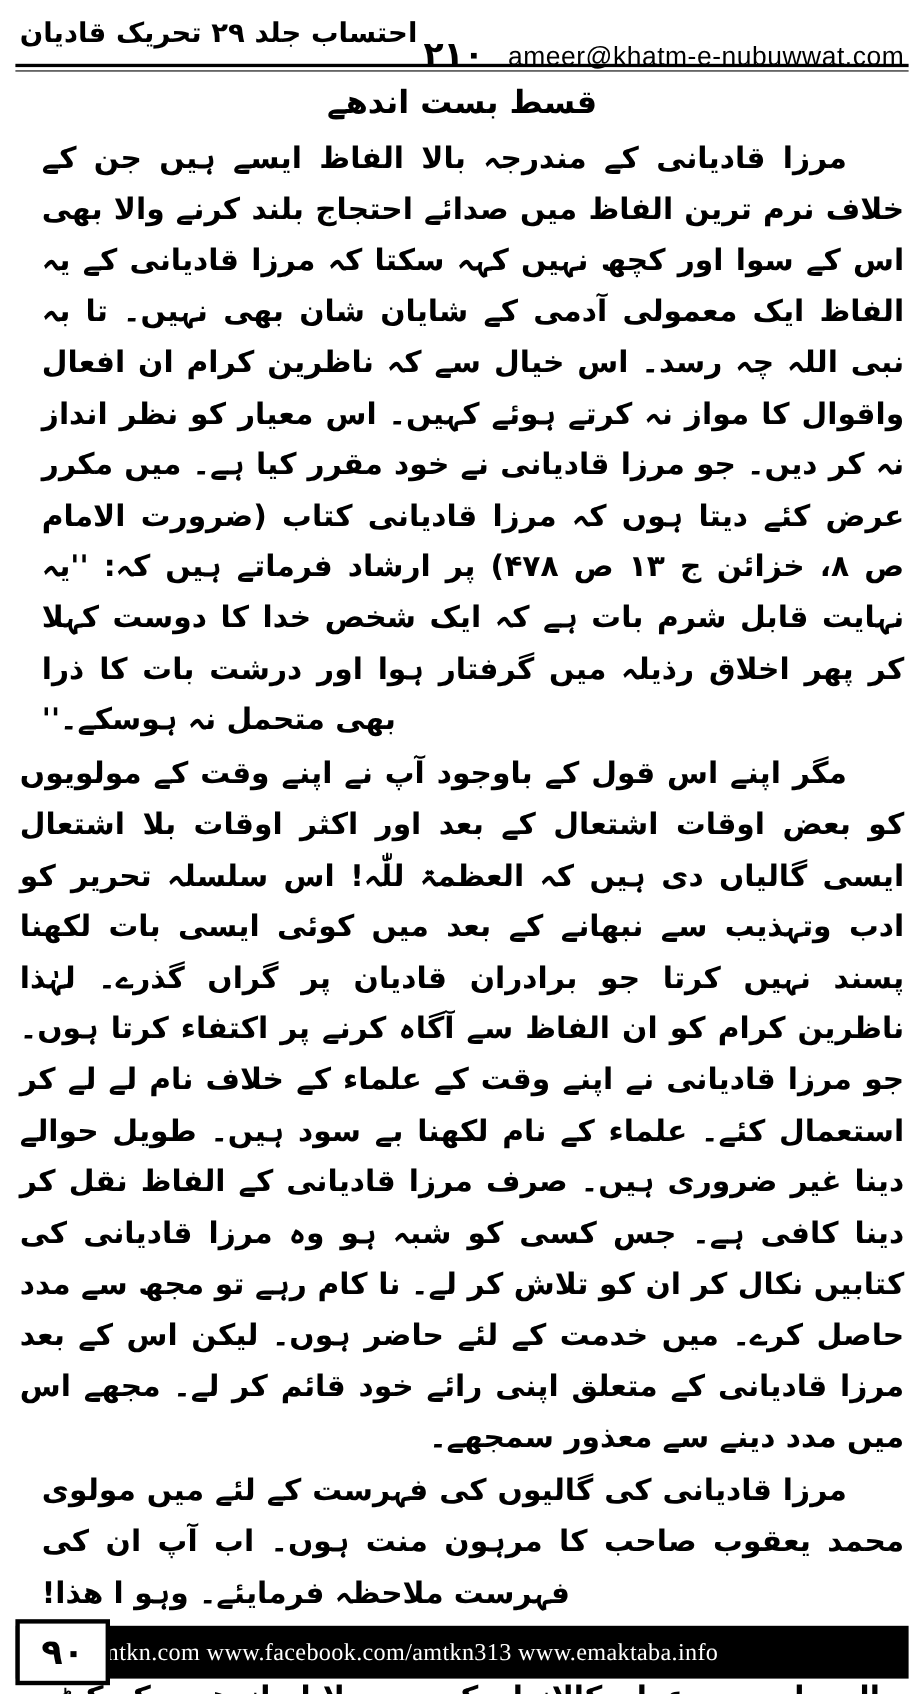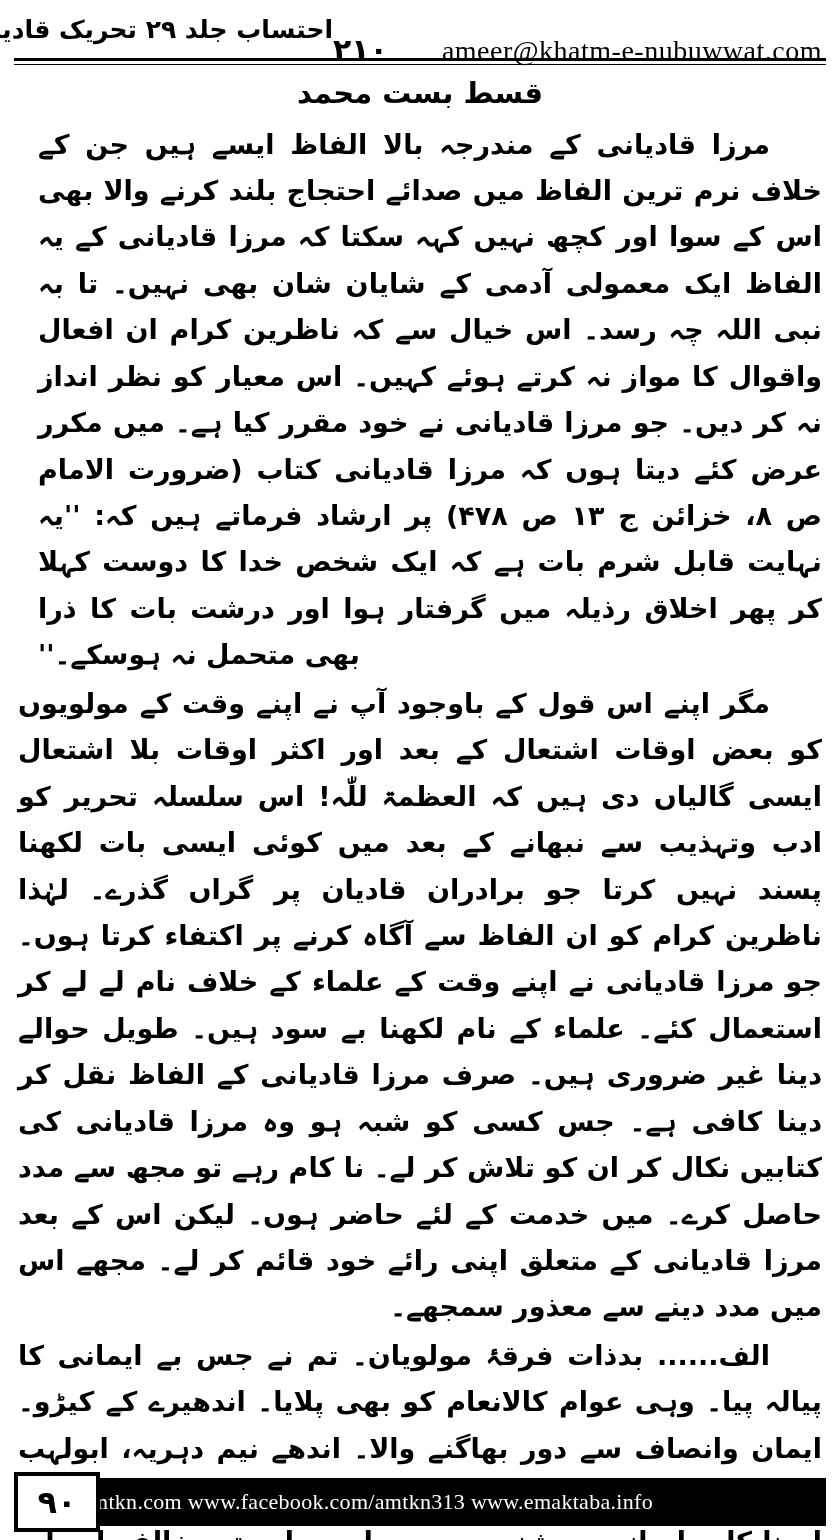--- a/index.html
+++ b/index.html
@@ -42,26 +42,25 @@
     font-weight: bold;
     letter-spacing: 0px;
     white-space: nowrap;
   }
   .header-left {
     display: flex;
     align-items: baseline;
     gap: 22px;
   }
   .header-email {
-    font-size: 28px;
-    font-family: Liberation Serif, serif;
+    font-size: 24px;
+    font-family: Liberation Sans, sans-serif;
     font-weight: normal;
     letter-spacing: .5px;
     white-space: nowrap;
-    margin-left: 32px;
   }
   .header-pageno {
     font-size: 30px;
     font-weight: bold;
     white-space: nowrap;
     margin-top: 40px;
   }
   .rule {
     position: absolute;
     left: 14px;
@@ -167,24 +166,25 @@
       <span class="header-pageno">۲۱۰</span>
     </div>
     <div class="header-right">
       <span class="header-book-title">احتساب جلد ۲۹ تحریک قادیان</span>
     </div>
   </div>
   <div class="rule"></div>
   <div class="rule thin"></div>
 
   <div class="body-area">
-    <div class="section-heading">قسط بست محمد</div>
+    <div class="section-heading">قسط بست اندھے</div>
 
     <p class="para last-left">مرزا قادیانی کے مندرجہ بالا الفاظ ایسے ہیں جن کے خلاف نرم ترین الفاظ میں صدائے احتجاج بلند کرنے والا بھی اس کے سوا اور کچھ نہیں کہہ سکتا کہ مرزا قادیانی کے یہ الفاظ ایک معمولی آدمی کے شایان شان بھی نہیں۔ تا بہ نبی اللہ چہ رسد۔ اس خیال سے کہ ناظرین کرام ان افعال واقوال کا مواز نہ کرتے ہوئے کہیں۔ اس معیار کو نظر انداز نہ کر دیں۔ جو مرزا قادیانی نے خود مقرر کیا ہے۔ میں مکرر عرض کئے دیتا ہوں کہ مرزا قادیانی کتاب (ضرورت الامام ص ۸، خزائن ج ۱۳ ص ۴۷۸) پر ارشاد فرماتے ہیں کہ: ''یہ نہایت قابل شرم بات ہے کہ ایک شخص خدا کا دوست کہلا کر پھر اخلاق رذیلہ میں گرفتار ہوا اور درشت بات کا ذرا بھی متحمل نہ ہوسکے۔''</p>
     <p class="para">مگر اپنے اس قول کے باوجود آپ نے اپنے وقت کے مولویوں کو بعض اوقات اشتعال کے بعد اور اکثر اوقات بلا اشتعال ایسی گالیاں دی ہیں کہ العظمۃ للّٰہ! اس سلسلہ تحریر کو ادب وتہذیب سے نبھانے کے بعد میں کوئی ایسی بات لکھنا پسند نہیں کرتا جو برادران قادیان پر گراں گذرے۔ لہٰذا ناظرین کرام کو ان الفاظ سے آگاہ کرنے پر اکتفاء کرتا ہوں۔ جو مرزا قادیانی نے اپنے وقت کے علماء کے خلاف نام لے لے کر استعمال کئے۔ علماء کے نام لکھنا بے سود ہیں۔ طویل حوالے دینا غیر ضروری ہیں۔ صرف مرزا قادیانی کے الفاظ نقل کر دینا کافی ہے۔ جس کسی کو شبہ ہو وہ مرزا قادیانی کی کتابیں نکال کر ان کو تلاش کر لے۔ نا کام رہے تو مجھ سے مدد حاصل کرے۔ میں خدمت کے لئے حاضر ہوں۔ لیکن اس کے بعد مرزا قادیانی کے متعلق اپنی رائے خود قائم کر لے۔ مجھے اس میں مدد دینے سے معذور سمجھے۔</p>
+    <p class="para last-left">مرزا قادیانی کی گالیوں کی فہرست کے لئے میں مولوی محمد یعقوب صاحب کا مرہون منت ہوں۔ اب آپ ان کی فہرست ملاحظہ فرمایئے۔ وہو ا ھذا!</p>
     <p class="para">الف...... بدذات فرقۂ مولویان۔ تم نے جس بے ایمانی کا پیالہ پیا۔ وہی عوام کالانعام کو بھی پلایا۔ اندھیرے کے کیڑو۔ ایمان وانصاف سے دور بھاگنے والا۔ اندھے نیم دہریہ، ابولہب اسلام کے دشمن، اسلام کے عار مولویو، اے جنگل کے وحشی، اے نابکار، ایمانی روشنی سے مسلوب، احمق مخالف اے پلید دجال، اسلام کے بدنام کرنے والے اے بدبخت مفتریو، امّی، اشرار، اوّل الکافرین اوباش، اے بدذات خبیث، دشمن اللہ اور رسول، ان بیوقوفوں کے بھاگنے کی جگہ نہ رہے گی اور صفائی سے ناک کٹ جائے گی۔</p>
   </div>
 
   <div class="footer">
     <div class="footer-bar">
       <span class="footer-links">www.amtkn.com  www.facebook.com/amtkn313  www.emaktaba.info</span>
     </div>
     <div class="footer-pageno-box">
       <span class="footer-pageno">۹۰</span>
     </div>

